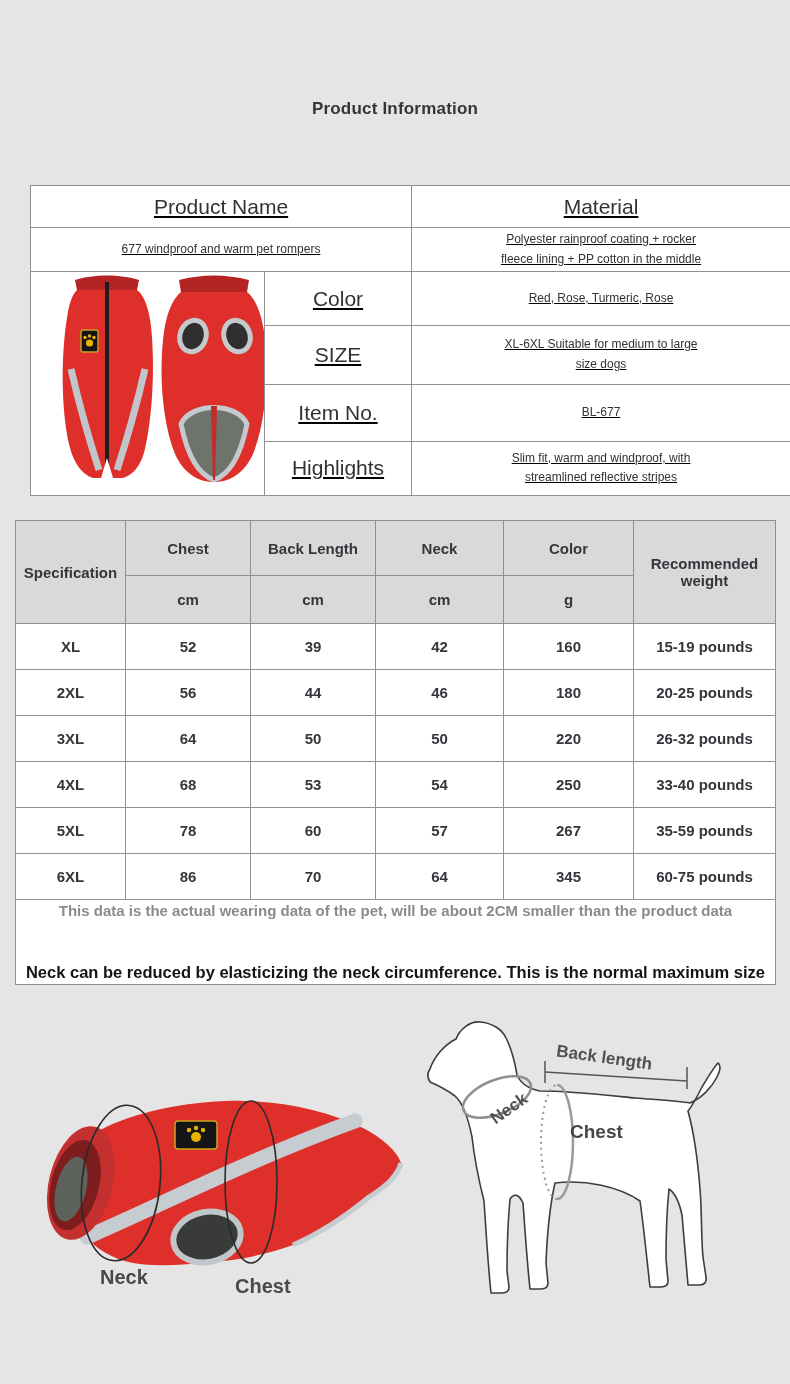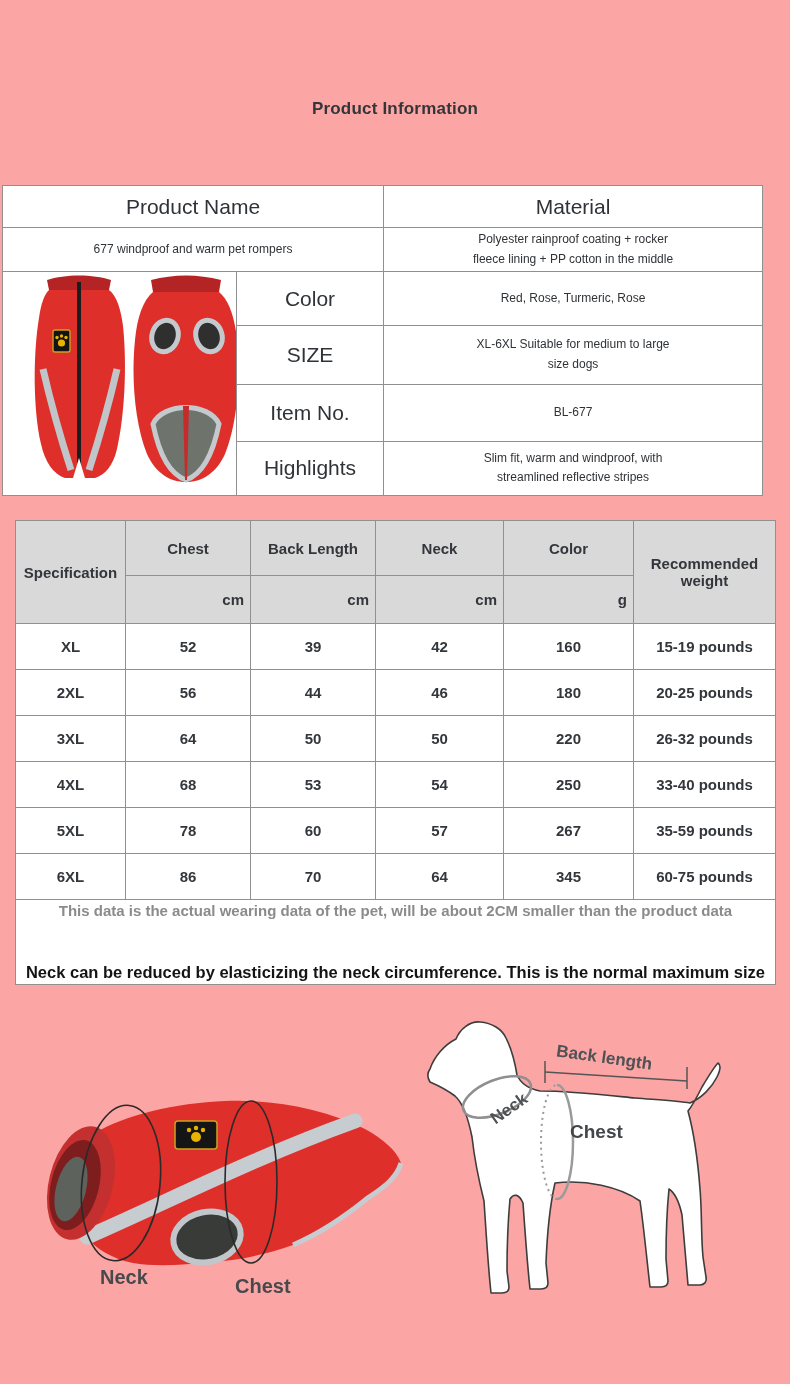--- a/index.html
+++ b/index.html
@@ -1,44 +1,44 @@
 <!DOCTYPE html>
 <html><head>
 <meta charset="utf-8">
 <style>
   * { margin:0; padding:0; box-sizing:border-box; }
   body { background:#ffffff; font-family:"Liberation Sans", sans-serif; }
-  .page { position:relative; width:790px; height:1384px; background:#fca5a5; overflow:hidden; }
+  .page { position:relative; width:790px; height:1384px; background:#e5e5e5; overflow:hidden; }
 
   .page-title { position:absolute; top:99px; left:0; width:100%; text-align:center;
                 font-size:17px; font-weight:bold; color:#333639; letter-spacing:0.2px; }
 
   table { border-collapse:collapse; table-layout:fixed; background:#fff; }
   td { border:1px solid #909090; text-align:center; vertical-align:middle; overflow:hidden; }
 
   
-  .product-table { position:absolute; left:2px; top:185px; width:760px; }
+  .product-table { position:absolute; left:30px; top:185px; width:760px;text-decoration:underline; }
   .product-table td { color:#2f3337; padding:2px 10px; }
   .pt-head { height:42px; font-size:21px; color:#3d4246; }
   .pt-namerow { height:43px; }
   .pt-value { font-size:12px; line-height:19.5px; white-space:pre-line; }
   .pt-label { font-size:21px; color:#3d4246; }
   .row-color { height:52px; }
   .row-size { height:56px; }
   .row-item { height:55px; }
   .row-high { height:52px; }
   .photo-cell { padding:0; }
 
   
   .size-table { position:absolute; left:15px; top:520px; width:760px; }
   .size-table td { font-weight:bold; color:#33373b; font-size:15px; padding:2px 6px; }
   .st-headbg { background:#d9d9d9; }
   .st-namerow { height:55px; }
   .st-unitrow { height:48px; }
-  .st-unit { font-size:19px;text-align:right; }
+  .st-unit { font-size:19px; }
   .st-corner { font-size:15px; }
   .st-datarow { height:46px; }
   .st-notes { height:76px; font-weight:normal; padding:9px 4px; }
   .note1 { font-size:15px; color:#8b8b8b; font-weight:bold; margin-bottom:11px; }
   .note2 { font-size:16.5px; color:#141414; font-weight:bold;margin-top:44px; }
 
   
   .diagram-label { position:absolute; font-weight:bold; color:#474a4d; white-space:nowrap; }
   .lbl-jacket-neck  { left:100px; top:1266px; font-size:20px; }
   .lbl-jacket-chest { left:235px; top:1275px; font-size:20px; }

